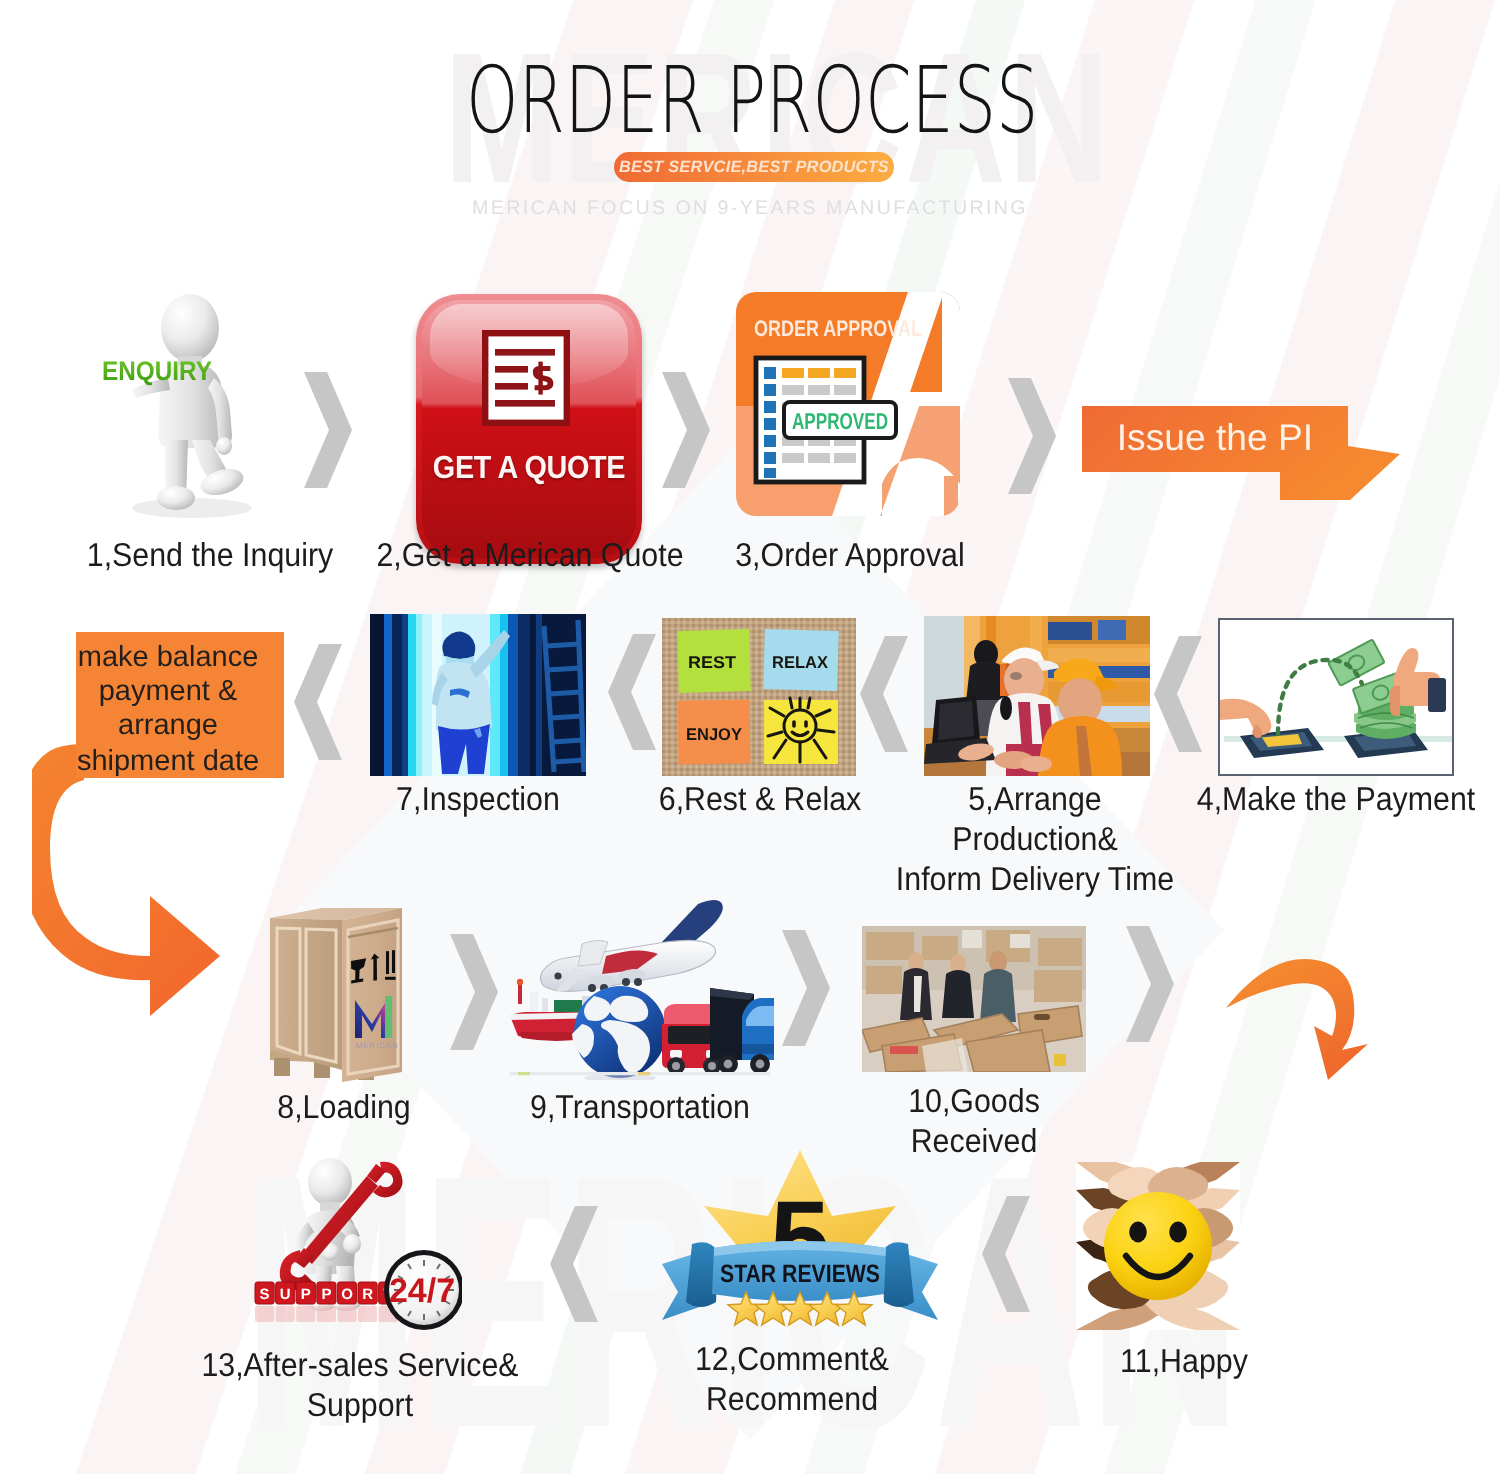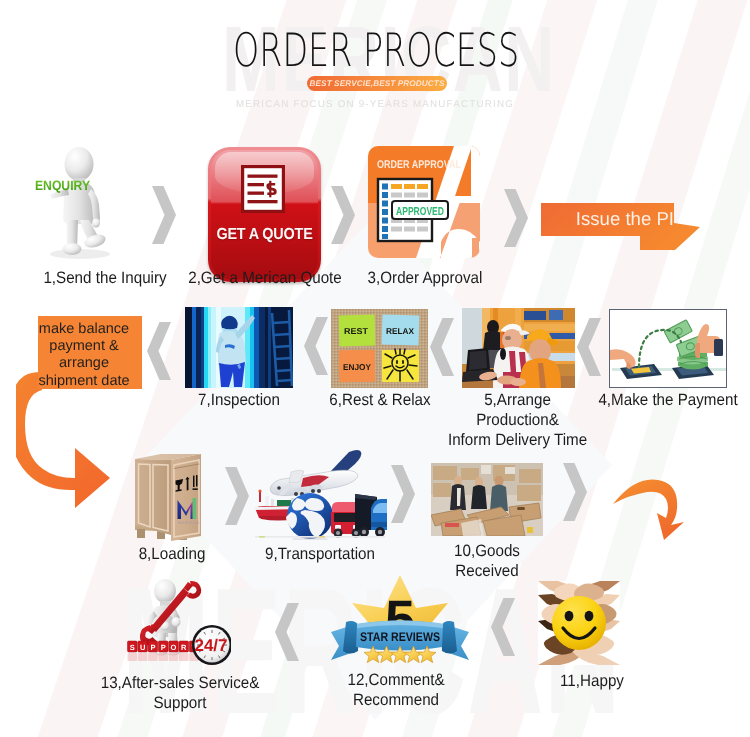--- a/index.html
+++ b/index.html
@@ -56,21 +56,21 @@
       </g>
     </svg>
     <div class="wm wm-top">MERICAN</div>
     <div class="wm wm-bot">MERICAN</div>
   </div>
 
   <div id="title">ORDER PROCESS</div>
   <div id="badge">BEST SERVCIE,BEST PRODUCTS</div>
   <div id="subtitle">MERICAN FOCUS ON 9-YEARS MANUFACTURING</div>
 
-  <div class="abs" style="left:28px;top:142px;width:120px;height:118px;">
+  <div class="abs" style="left:44px;top:142px;width:120px;height:118px;">
     <svg viewBox="0 0 120 118" width="120" height="118">
       <defs>
         <radialGradient id="mg1" cx="35%" cy="28%" r="75%">
           <stop offset="0" stop-color="#ffffff"></stop>
             <stop offset="0.55" stop-color="#ebebeb"></stop>
             <stop offset="1" stop-color="#bdbdbd"></stop>
         </radialGradient>
         <linearGradient id="mg2" x1="0" y1="0" x2="1" y2="0">
           <stop offset="0" stop-color="#f6f6f6"></stop>
             <stop offset="0.5" stop-color="#e2e2e2"></stop>
@@ -222,21 +222,21 @@
   <div class="abs" style="left:541px;top:203px;width:160px;height:50px;">
     <svg viewBox="0 0 160 50" width="160" height="50">
       <defs>
           <linearGradient id="piG" x1="0" y1="0" x2="1" y2="0.35">
         <stop offset="0" stop-color="#ef6a34"></stop>
             <stop offset="1" stop-color="#f6892f"></stop>
           </linearGradient>
         </defs>
       <path d="M0 0 L133 0 L133 20 L159 24 L134 47 L99 47 L99 33 L0 33 Z" fill="url(#piG)"></path>
     </svg>
-    <div style="position:absolute;left:0;top:5px;width:133px;text-align:right;color:#fdf0e6;font-size:18.6px;font-family:'Liberation Sans',sans-serif;">Issue the PI</div>
+    <div style="position:absolute;left:0;top:5px;width:133px;text-align:center;color:#fdf0e6;font-size:18.6px;font-family:'Liberation Sans',sans-serif;">Issue the PI</div>
   </div>
 
   <svg class="abs" style="left:16px;top:370px;" width="100" height="140">
     <defs>
         <linearGradient id="arrG" x1="0.1" y1="0" x2="0.9" y2="1">
       <stop offset="0" stop-color="#f4832f"></stop>
           <stop offset="1" stop-color="#f2682c"></stop>
         </linearGradient>
       </defs>
     <path d="M26 0 L26 20 q-17 4 -17 34 q0 33 18 45 q12 9 32 9 l0 -30 l35 30 l-35 30 l0 -18

